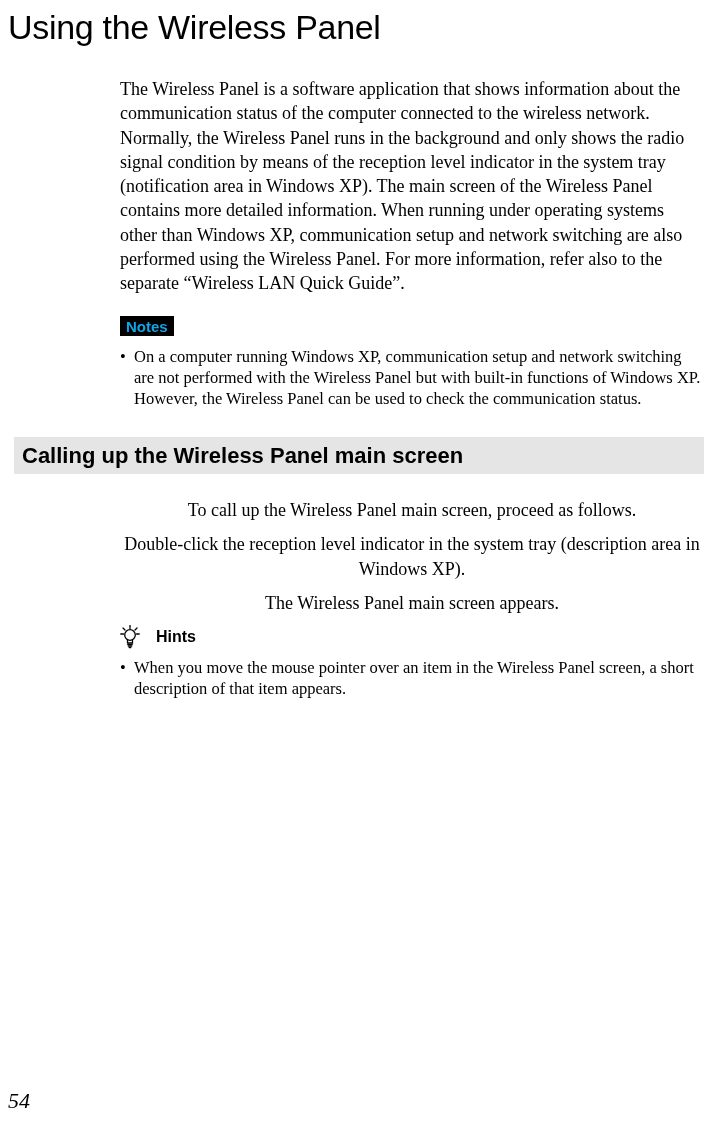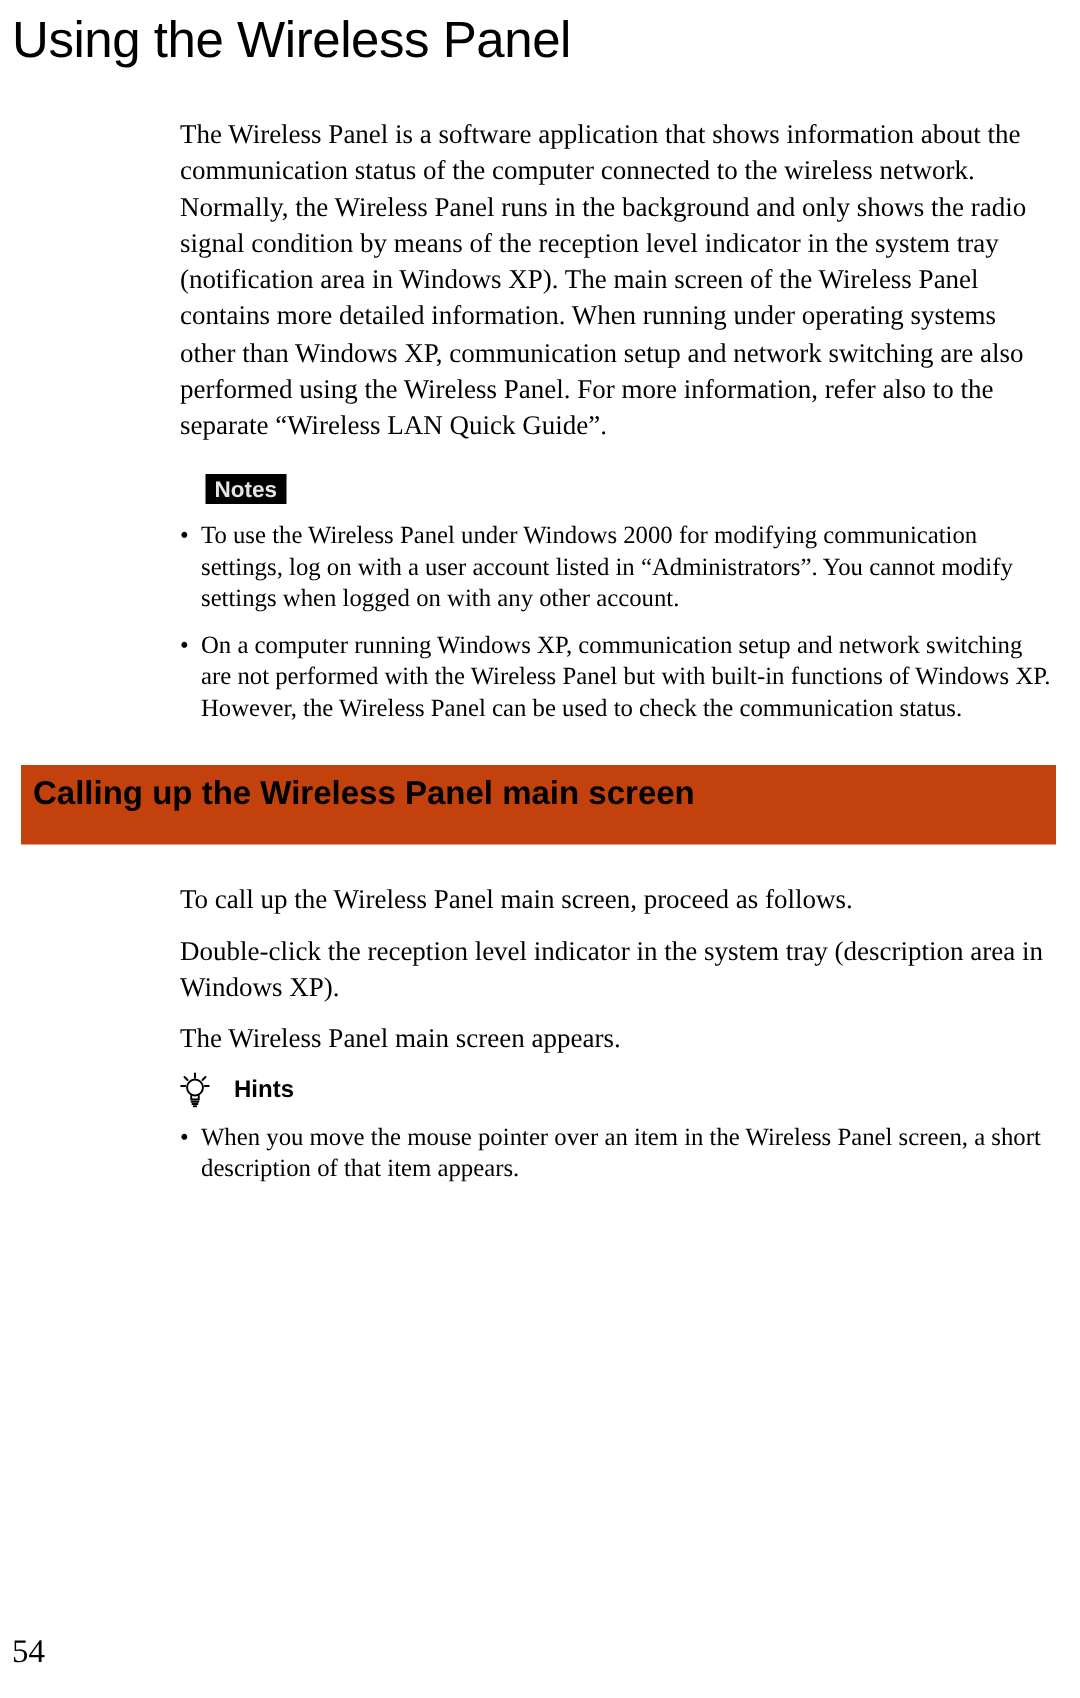--- a/index.html
+++ b/index.html
@@ -24,93 +24,93 @@
       margin-right: 8px;
     }
     .intro {
       font-size: 18px;
       line-height: 1.35;
       margin-bottom: 20px;
     }
     .notes-badge {
       display: inline-block;
       background: #000;
-      color: #e5e5e5;
+      color: #0ea5e9;
       font-family: Helvetica, Arial, sans-serif;
       font-weight: 700;
       font-size: 15px;
       padding: 2px 6px 1px 6px;
       margin-bottom: 10px;
-      margin-left: 17px;
     }
     .bullets {
       list-style: none;
       font-size: 16.5px;
       line-height: 1.28;
       margin-bottom: 28px;
     }
     .bullets li {
       position: relative;
       padding-left: 14px;
       margin-bottom: 10px;
     }
     .bullets li::before {
       content: "•";
       position: absolute;
       left: 0;
       top: 0;
     }
     .section-bar {
-      background: #c2410c;
+      background: #e5e5e5;
       font-family: Helvetica, Arial, sans-serif;
       font-weight: 700;
       font-size: 22px;
-      padding: 6px 8px 21px 8px;
+      padding: 6px 8px 5px 8px;
       margin-left: 6px;
       margin-right: 8px;
       margin-bottom: 24px;
     }
     .para {
       font-size: 18px;
       line-height: 1.35;
       margin-bottom: 10px;
+      text-align: center;
     }
     .hints-row {
       display: flex;
       align-items: center;
       gap: 16px;
       margin-top: 4px;
       margin-bottom: 8px;
     }
     .hints-label {
       font-family: Helvetica, Arial, sans-serif;
       font-weight: 700;
       font-size: 16px;
     }
     .hints-icon svg { display: block; }
     .page-number {
       position: absolute;
       left: 8px;
       bottom: 18px;
       font-size: 22px;
       font-family: "Times New Roman", Times, serif;
+      font-style: italic;
     }
   </style>
 </head>
 <body>
 
 <h1 class="page-title">Using the Wireless Panel</h1>
 
 <div class="content">
   <p class="intro">The Wireless Panel is a software application that shows information about the communication status of the computer connected to the wireless network. Normally, the Wireless Panel runs in the background and only shows the radio signal condition by means of the reception level indicator in the system tray (notification area in Windows XP). The main screen of the Wireless Panel contains more detailed information. When running under operating systems other than Windows XP, communication setup and network switching are also performed using the Wireless Panel. For more information, refer also to the separate “Wireless LAN Quick Guide”.</p>
 
   <div class="notes-badge">Notes</div>
 
   <ul class="bullets">
-    <li>To use the Wireless Panel under Windows 2000 for modifying communication settings, log on with a user account listed in “Administrators”. You cannot modify settings when logged on with any other account.</li>
     <li>On a computer running Windows XP, communication setup and network switching are not performed with the Wireless Panel but with built-in functions of Windows XP. However, the Wireless Panel can be used to check the communication status.</li>
   </ul>
 </div>
 
 <div class="section-bar">Calling up the Wireless Panel main screen</div>
 
 <div class="content">
   <p class="para">To call up the Wireless Panel main screen, proceed as follows.</p>
   <p class="para">Double-click the reception level indicator in the system tray (description area in Windows XP).</p>
   <p class="para">The Wireless Panel main screen appears.</p>

